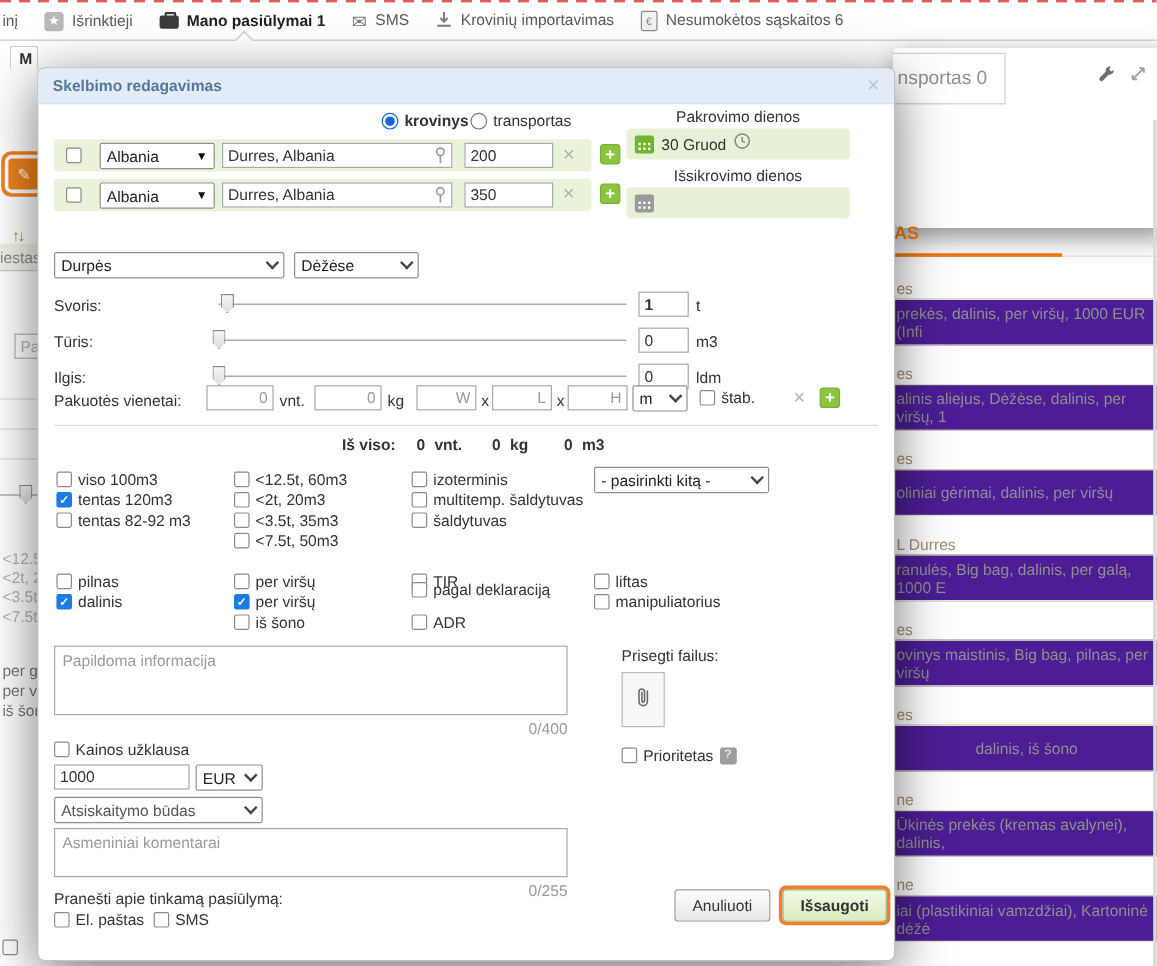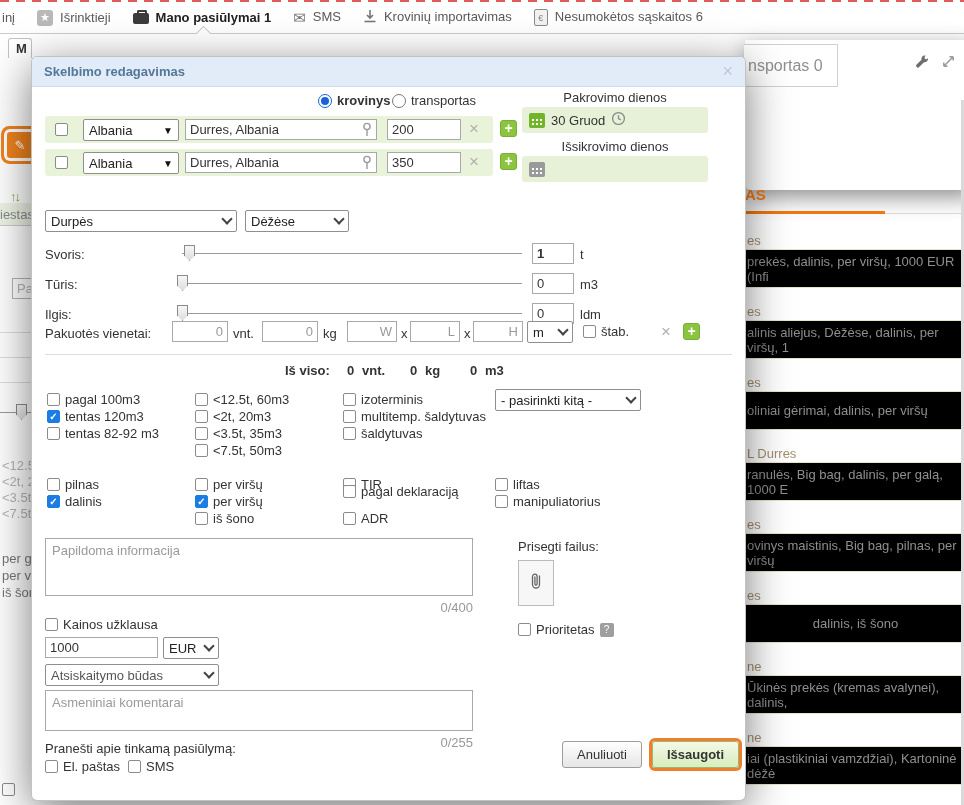--- a/index.html
+++ b/index.html
@@ -45,21 +45,21 @@
   #mhead{left:0;top:0;width:713px;height:30px;background:#e1ecf8;border-bottom:1px solid #cdddee;border-radius:5px 5px 0 0;display:flex;align-items:center;justify-content:space-between;padding:0 12px;box-sizing:border-box;}
   #mhead .t{color:#54779a;font-weight:bold;font-size:13px;}
   #mhead .x{color:#b9c8da;font-size:18px;cursor:pointer;}
   .hrline{height:1px;background:#ddd;}
   
   #bgpanel{left:745px;top:40px;width:230px;height:150px;background:#fff;border-radius:0 0 0 6px;box-shadow:0 7px 22px rgba(0,0,0,.45);}
   #bgtab{left:744px;top:44px;width:94px;height:43px;background:#fff;border:1px solid #d0d0d0;border-left:none;box-sizing:border-box;display:flex;align-items:center;padding-left:4px;font-size:16px;color:#8f8f8f;}
   .panelicons{display:flex;align-items:center;gap:12px;}
   .listhead{font-size:13px;color:#a38f6d;}
   .listtext{font-size:13px;color:#8f8f8f;}
-  .yellowrow{background:#000000;border-top:1px solid #e9e4c6;border-bottom:1px solid #e9e4c6;display:flex;align-items:center;}
+  .yellowrow{background:#4c1d95;border-top:1px solid #e9e4c6;border-bottom:1px solid #e9e4c6;display:flex;align-items:center;}
   .frag{font-size:13px;color:#777;white-space:nowrap;}
   .fraglight{font-size:13px;color:#b5b5b5;white-space:nowrap;}
 </style>
 </head>
 <body>
 
 <div id="app">
 
   <div id="rededge" class="abs"></div>
 
@@ -326,21 +326,21 @@
     <div class="abs txt13" style="left:253px;top:306px;font-weight:bold;">Iš viso:</div>
     <div class="abs txt13" style="left:315px;top:306px;font-weight:bold;">0</div>
     <div class="abs txt13" style="left:330px;top:306px;font-weight:bold;">vnt.</div>
     <div class="abs txt13" style="left:378px;top:306px;font-weight:bold;">0</div>
     <div class="abs txt13" style="left:393px;top:306px;font-weight:bold;">kg</div>
     <div class="abs txt13" style="left:438px;top:306px;font-weight:bold;">0</div>
     <div class="abs txt13" style="left:453px;top:306px;font-weight:bold;">m3</div>
 
     <label class="abs cb" style="left:15px;top:335px;">
         <span class="box"></span>
-        <span>pagal 100m3</span>
+        <span>viso 100m3</span>
       </label>
     <label class="abs cb" style="left:15px;top:352px;">
         <span class="box on"></span>
         <span>tentas 120m3</span>
       </label>
     <label class="abs cb" style="left:15px;top:369px;">
         <span class="box"></span>
         <span>tentas 82-92 m3</span>
       </label>
 

